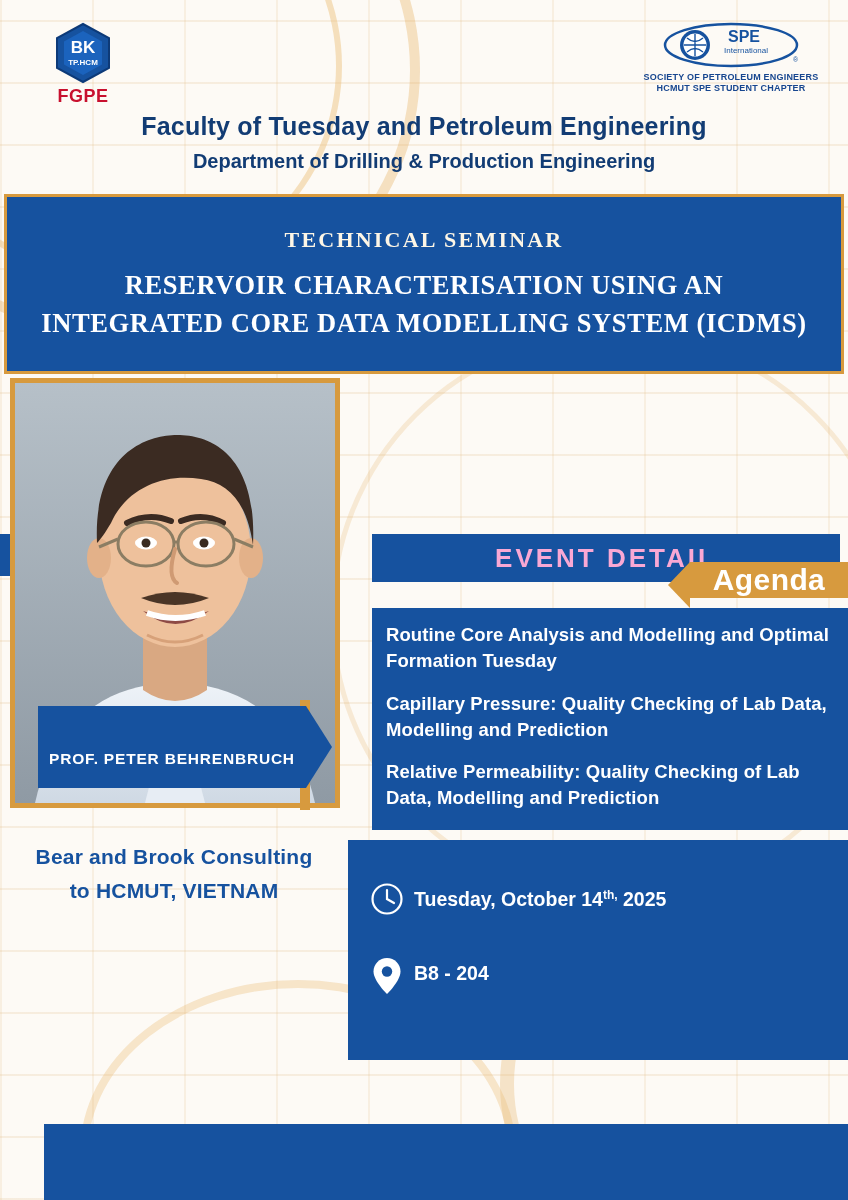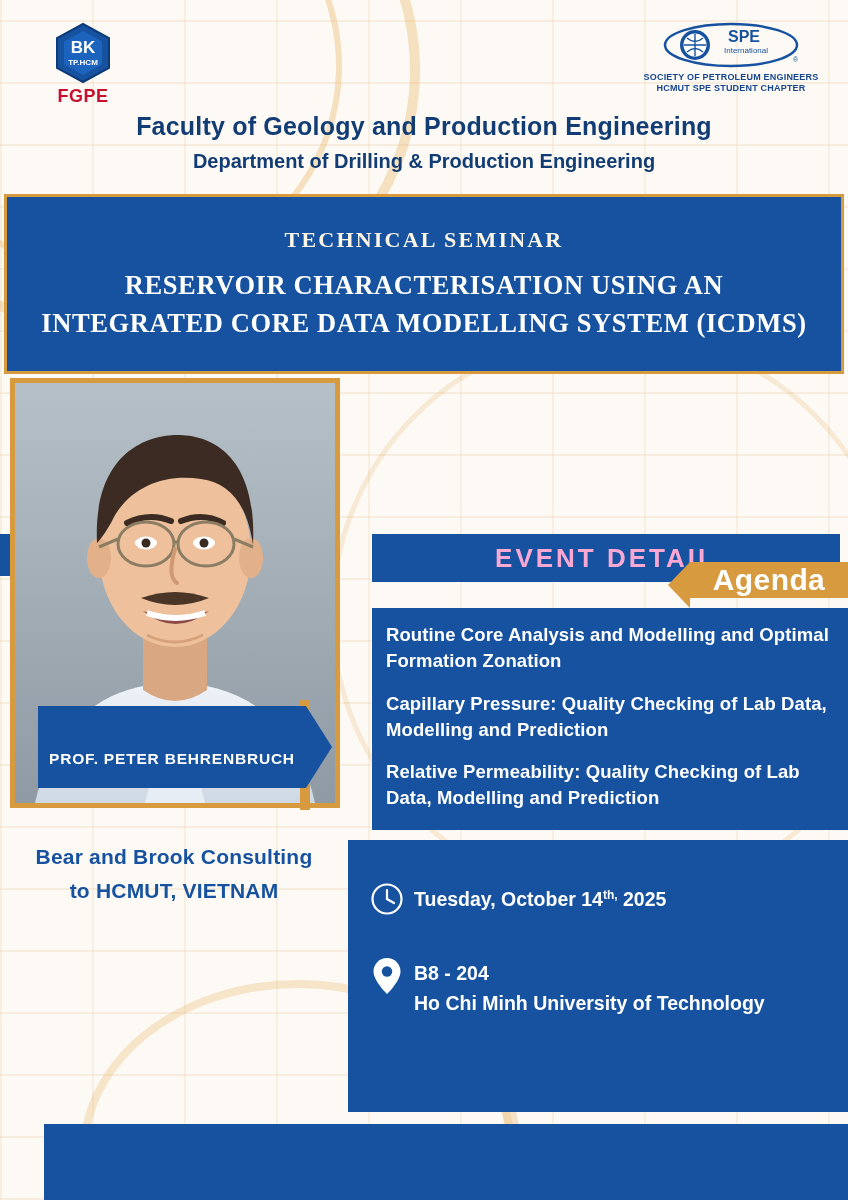--- a/index.html
+++ b/index.html
@@ -244,21 +244,21 @@
     color: #ffffff;
     font-size: 18.5px;
     font-weight: bold;
     line-height: 1.42;
     margin-bottom: 16px;
     letter-spacing: 0.1px;
   }
   .detail-box {
     position: absolute;
     left: 348px; top: 840px;
-    width: 500px; height: 272px;
+    width: 500px; height: 220px;
     background: #16529f;
     box-sizing: border-box;
     padding: 40px 20px 0 22px;
   }
   .detail-row {
     display: flex;
     align-items: flex-start;
     margin-bottom: 34px;
   }
   .detail-icon {
@@ -314,21 +314,21 @@
       <path d="M22 23 h22 M33 12 v22 M25 16 q8 7 16 0 M25 30 q8 -7 16 0" stroke="#16529f" stroke-width="1.4" fill="none"></path>
       <text x="82" y="20" text-anchor="middle" fill="#16529f" font-size="16" font-weight="bold" font-family="Liberation Sans, sans-serif">SPE</text>
       <text x="84" y="31" text-anchor="middle" fill="#16529f" font-size="8" font-family="Liberation Sans, sans-serif">International</text>
       <text x="131" y="40" fill="#16529f" font-size="7" font-family="Liberation Sans, sans-serif">®</text>
     </svg>
     <div class="spe-line1">SOCIETY OF PETROLEUM ENGINEERS</div>
     <div class="spe-line2">HCMUT SPE STUDENT CHAPTER</div>
   </div>
 
   <div class="faculty">
-    <div class="faculty-line1">Faculty of Geology and Production Engineering</div>
+    <div class="faculty-line1">Faculty of Tuesday and Petroleum Engineering</div>
     <div class="faculty-line2">Department of Drilling &amp; Production Engineering</div>
   </div>
 
   <div class="title-band">
     <div class="band-kicker">TECHNICAL SEMINAR</div>
     <div class="band-title">RESERVOIR CHARACTERISATION USING AN INTEGRATED CORE DATA MODELLING SYSTEM (ICDMS)</div>
   </div>
 
   <div class="left-tab"></div>
   <div class="photo-frame">
@@ -391,21 +391,21 @@
 
   <div class="affiliation">
     <div>Bear and Brook Consulting</div>
     <div>to HCMUT, VIETNAM</div>
   </div>
 
   <div class="event-header">EVENT DETAIL</div>
   <div class="agenda-tag">Agenda</div>
 
   <div class="agenda-box">
-    <div class="agenda-item">Routine Core Analysis and Modelling and Optimal Formation Zonation</div>
+    <div class="agenda-item">Routine Core Analysis and Modelling and Optimal Formation Tuesday</div>
     <div class="agenda-item">Capillary Pressure: Quality Checking of Lab Data, Modelling and Prediction</div>
     <div class="agenda-item">Relative Permeability: Quality Checking of Lab Data, Modelling and Prediction</div>
   </div>
 
   <div class="detail-box">
     <div class="detail-row">
       <div class="detail-icon">
         <svg width="34" height="34" viewBox="0 0 34 34">
           <circle cx="17" cy="17" r="14.5" fill="none" stroke="#ffffff" stroke-width="2.2"></circle>
           <path d="M17 8 V17 L24 21" stroke="#ffffff" stroke-width="2.2" fill="none" stroke-linecap="round"></path>
@@ -415,19 +415,18 @@
     </div>
     <div class="detail-row">
       <div class="detail-icon">
         <svg width="34" height="40" viewBox="0 0 34 40">
           <path d="M17 2 C9.5 2 3.5 8 3.5 15.5 C3.5 25 17 38 17 38 C17 38 30.5 25 30.5 15.5 C30.5 8 24.5 2 17 2 Z" fill="#ffffff"></path>
           <circle cx="17" cy="15.5" r="5.2" fill="#16529f"></circle>
         </svg>
       </div>
       <div class="detail-text">
         <div>B8 - 204</div>
-        <div>Ho Chi Minh University of Technology</div>
       </div>
     </div>
   </div>
 
   <div class="footer-band"></div>
 </div>
 
 </body></html>

